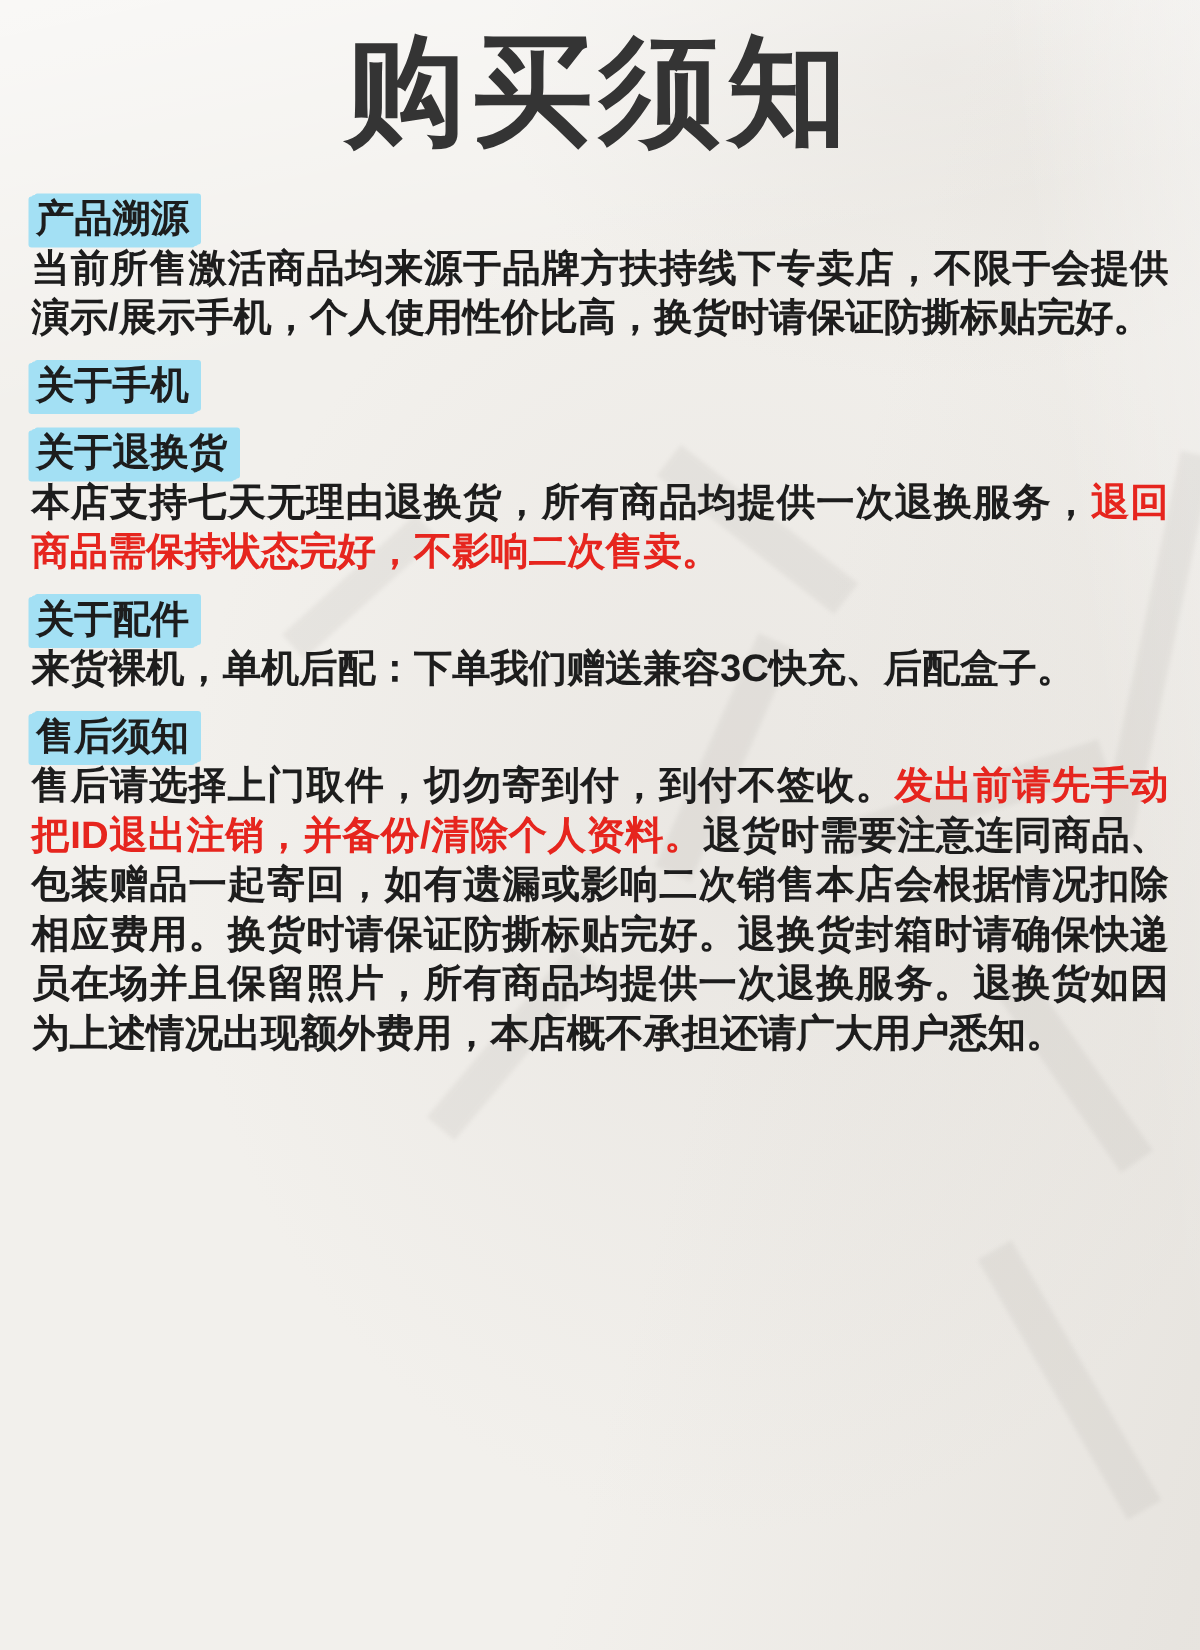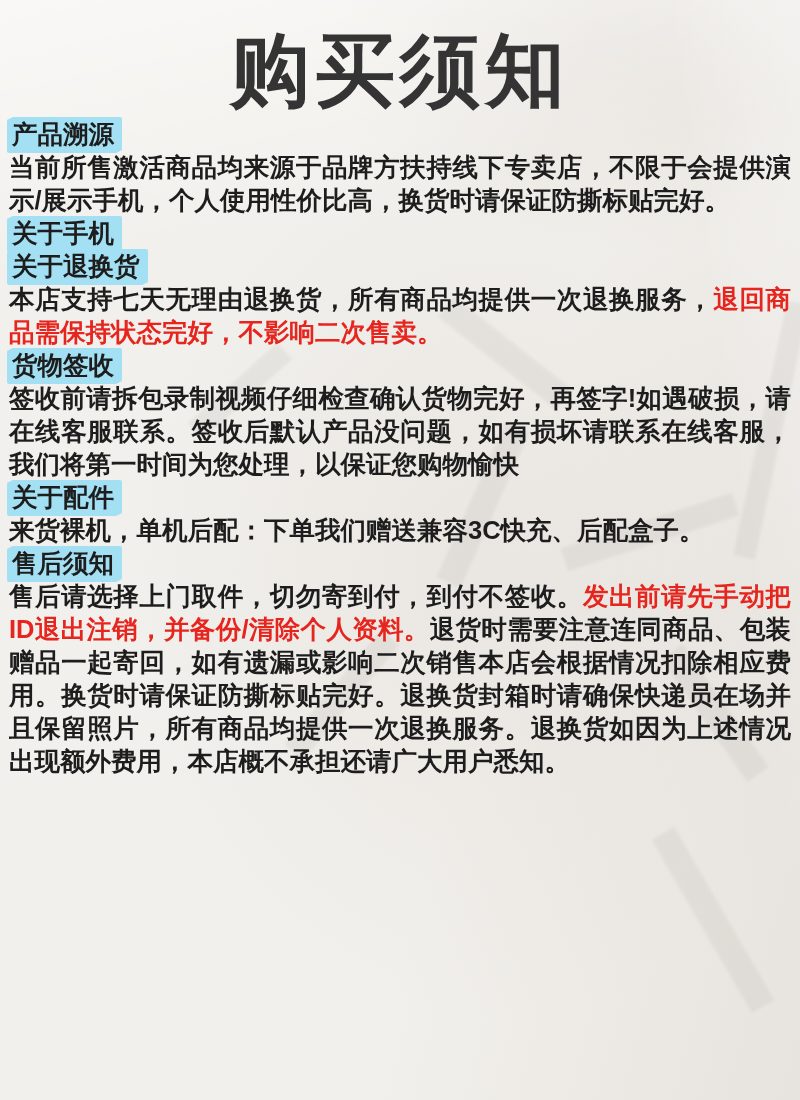--- a/index.html
+++ b/index.html
@@ -42,42 +42,42 @@
   .wm-2 { left: 470px; top: 420px; width: 26px;  height: 170px; transform: rotate(24deg); }
   .wm-3 { left: 560px; top: 520px; width: 180px; height: 24px; transform: rotate(-18deg); }
   .wm-4 { left: 330px; top: 620px; width: 24px;  height: 150px; transform: rotate(40deg); }
   .wm-5 { left: 640px; top: 700px; width: 150px; height: 26px; transform: rotate(55deg); }
   .wm-6 { left: 700px; top: 820px; width: 26px;  height: 200px; transform: rotate(-30deg); }
   .wm-7 { left: 180px; top: 380px; width: 120px; height: 22px; transform: rotate(-42deg); }
   .wm-8 { left: 760px; top: 300px; width: 22px;  height: 260px; transform: rotate(12deg); }
 
   .page-title {
     position: relative;
-    margin: 10px;
+    margin: 0;
     padding-top: 14px;
     text-align: center;
     font-size: 80px;
     line-height: 94px;
     font-weight: 900;
     letter-spacing: 5px;
     color: #343434;
     z-index: 2;
   }
   .notice-content {
     position: absolute;
     left: 9px;
     right: 9px;
     top: 118px;
     z-index: 2;
     font-size: 25.5px;
     line-height: 33px;
     font-weight: 700;
     color: var(--ink, #1d1d1d);
   }
-  .section { margin: 0; }
+  .section { margin: 12px; }
   .sec-heading-row { height: 33px; }
   .sec-heading {
     display: inline-block;
     background: var(--hl, #a3e0f4);
     color: var(--ink, #1d1d1d);
     padding: 0 6px 1px 3px;
     border-radius: 2px;
     box-shadow: -2px 1px 0 var(--hl, #a3e0f4), 2px -1px 0 var(--hl, #a3e0f4);
   }
   .sec-body {
@@ -121,26 +121,20 @@
     </div>
   </div>
 
   <div class="section">
     <div class="sec-heading-row">
       <span class="sec-heading">关于退换货</span>
     </div>
     <p class="sec-body"><span class="run-black">本店支持七天无理由退换货，所有商品均提供一次退换服务，</span><span class="run-red">退回商品需保持状态完好，不影响二次售卖。</span></p>
   </div>
 
-  <div class="section">
-    <div class="sec-heading-row">
-      <span class="sec-heading">货物签收</span>
-    </div>
-    <p class="sec-body"><span class="run-black">签收前请拆包录制视频仔细检查确认货物完好，再签字!如遇破损，请在线客服联系。签收后默认产品没问题，如有损坏请联系在线客服，我们将第一时间为您处理，以保证您购物愉快</span></p>
-  </div>
 
 
   <div class="section">
     <div class="sec-heading-row">
       <span class="sec-heading">关于配件</span>
     </div>
     <p class="sec-body"><span class="run-black">来货裸机，单机后配：下单我们赠送兼容3C快充、后配盒子。</span></p>
   </div>
 
   <div class="section">

